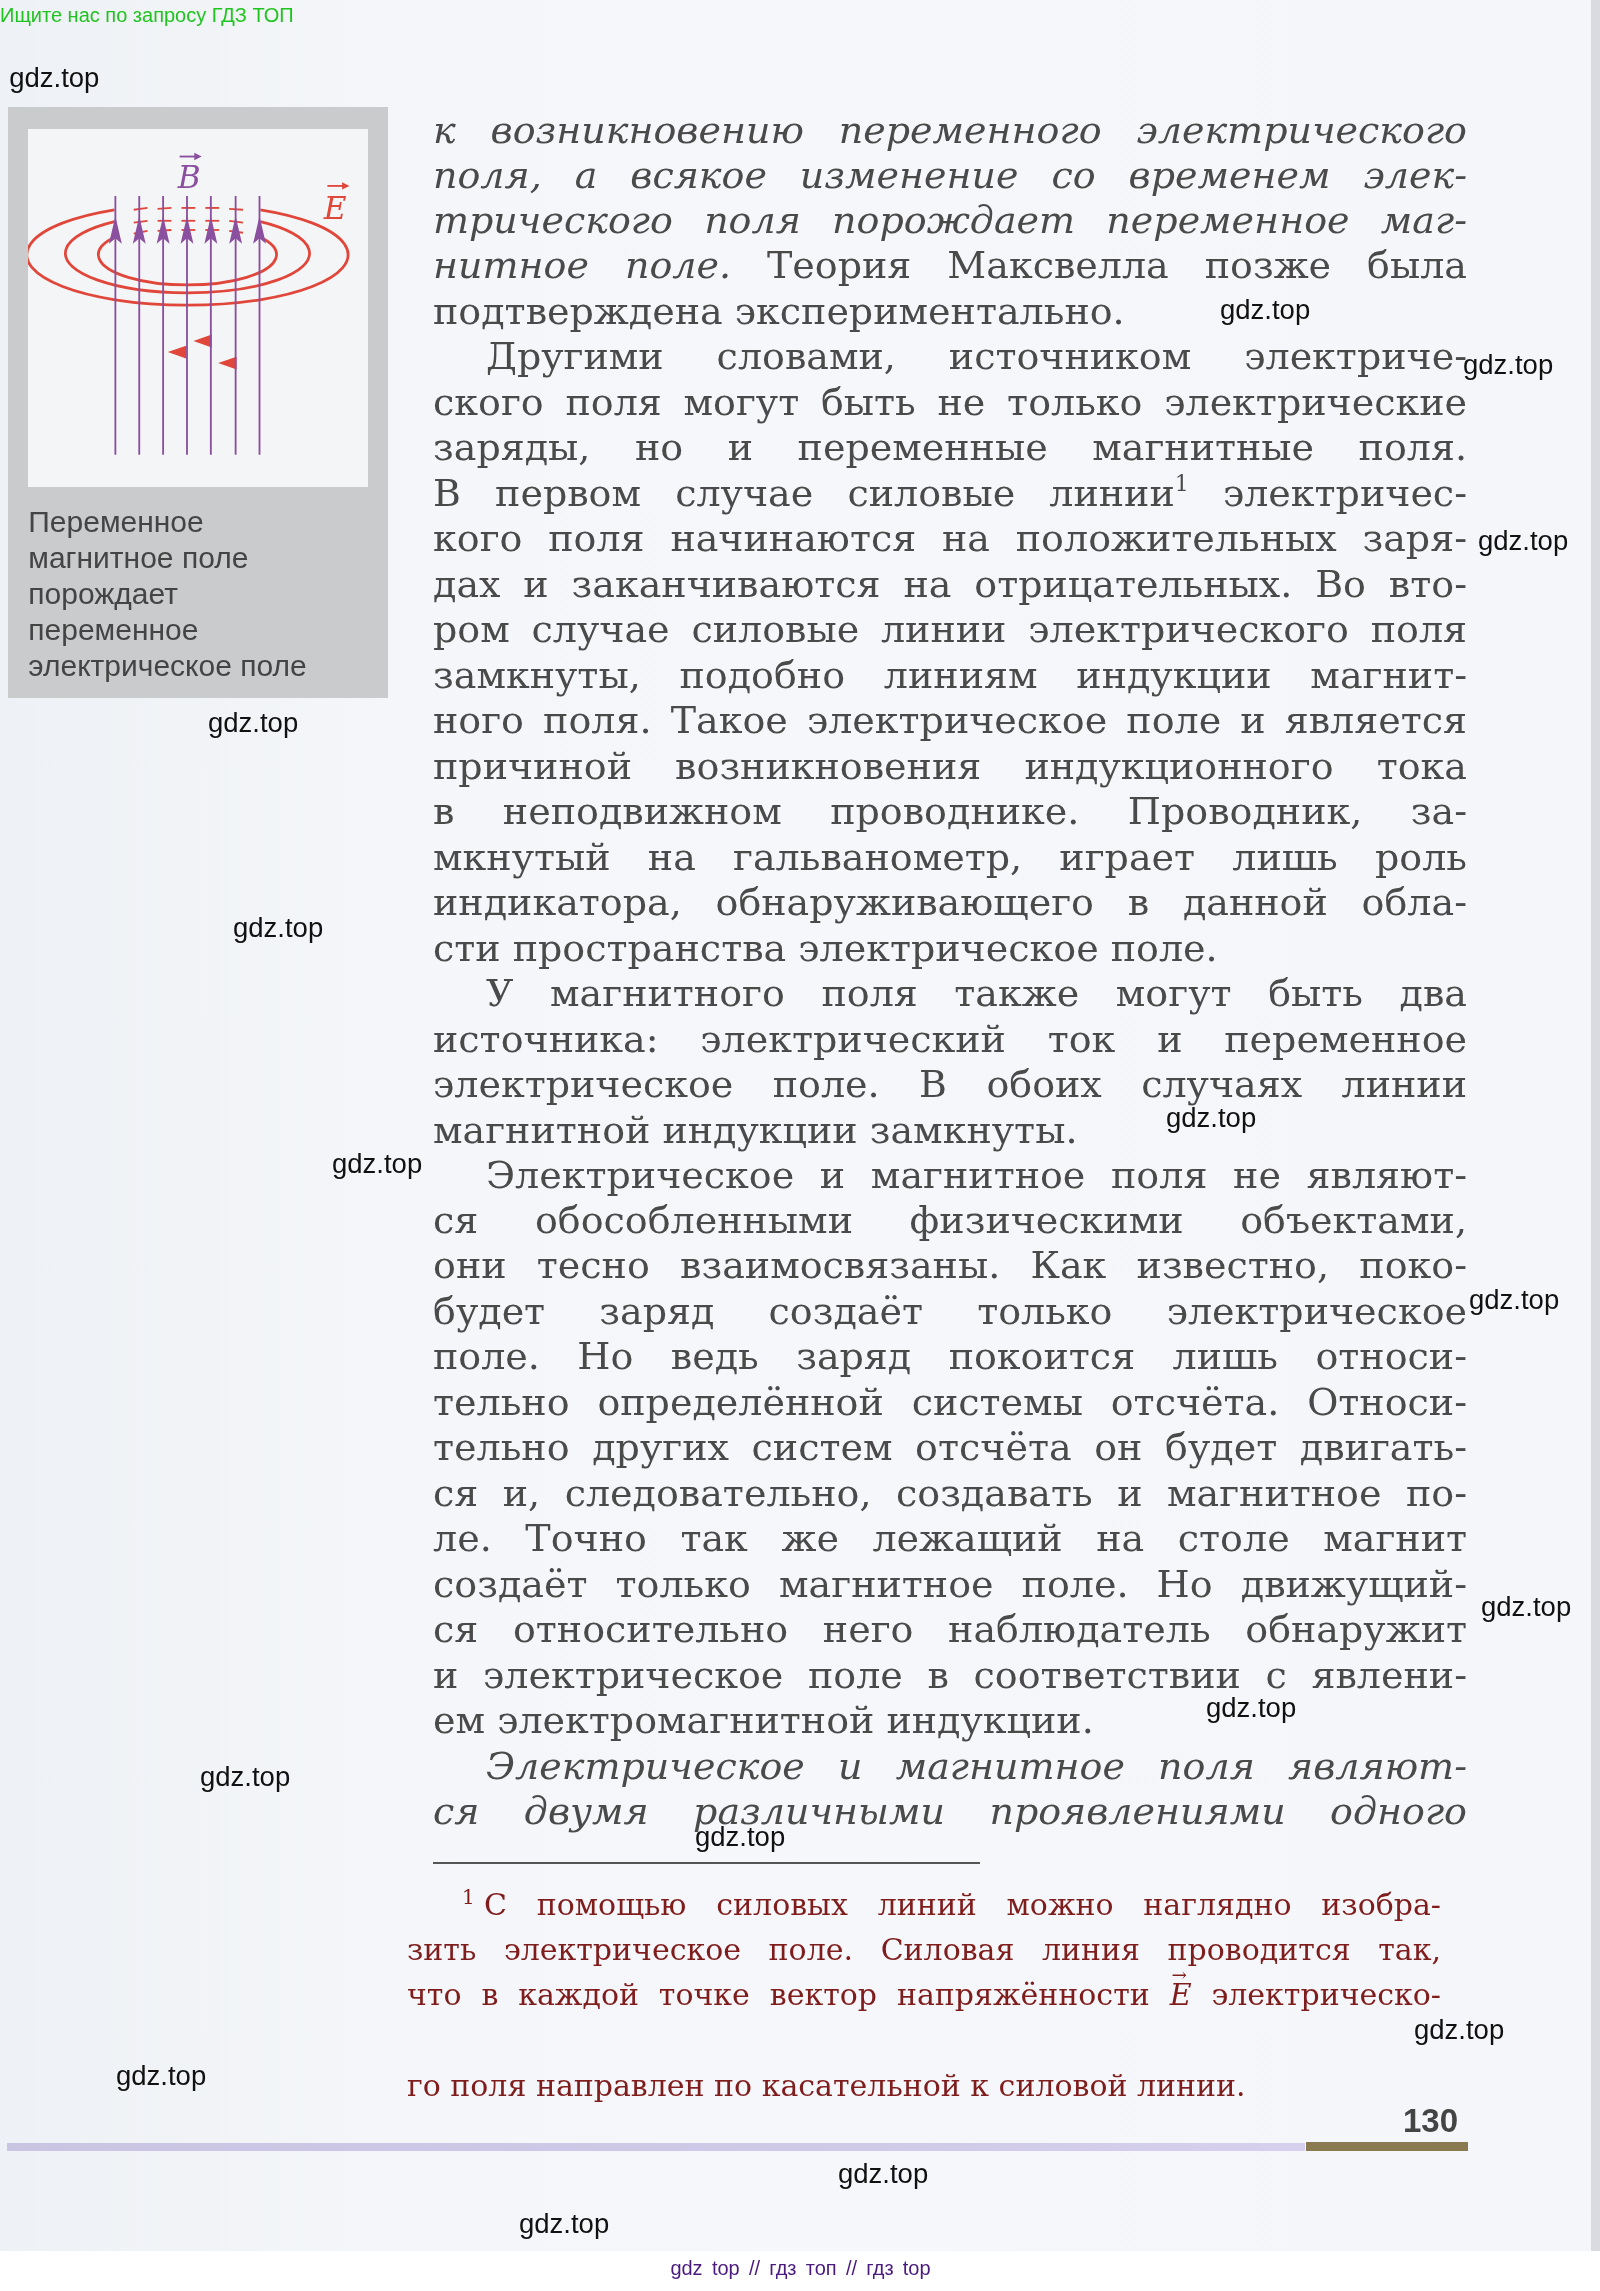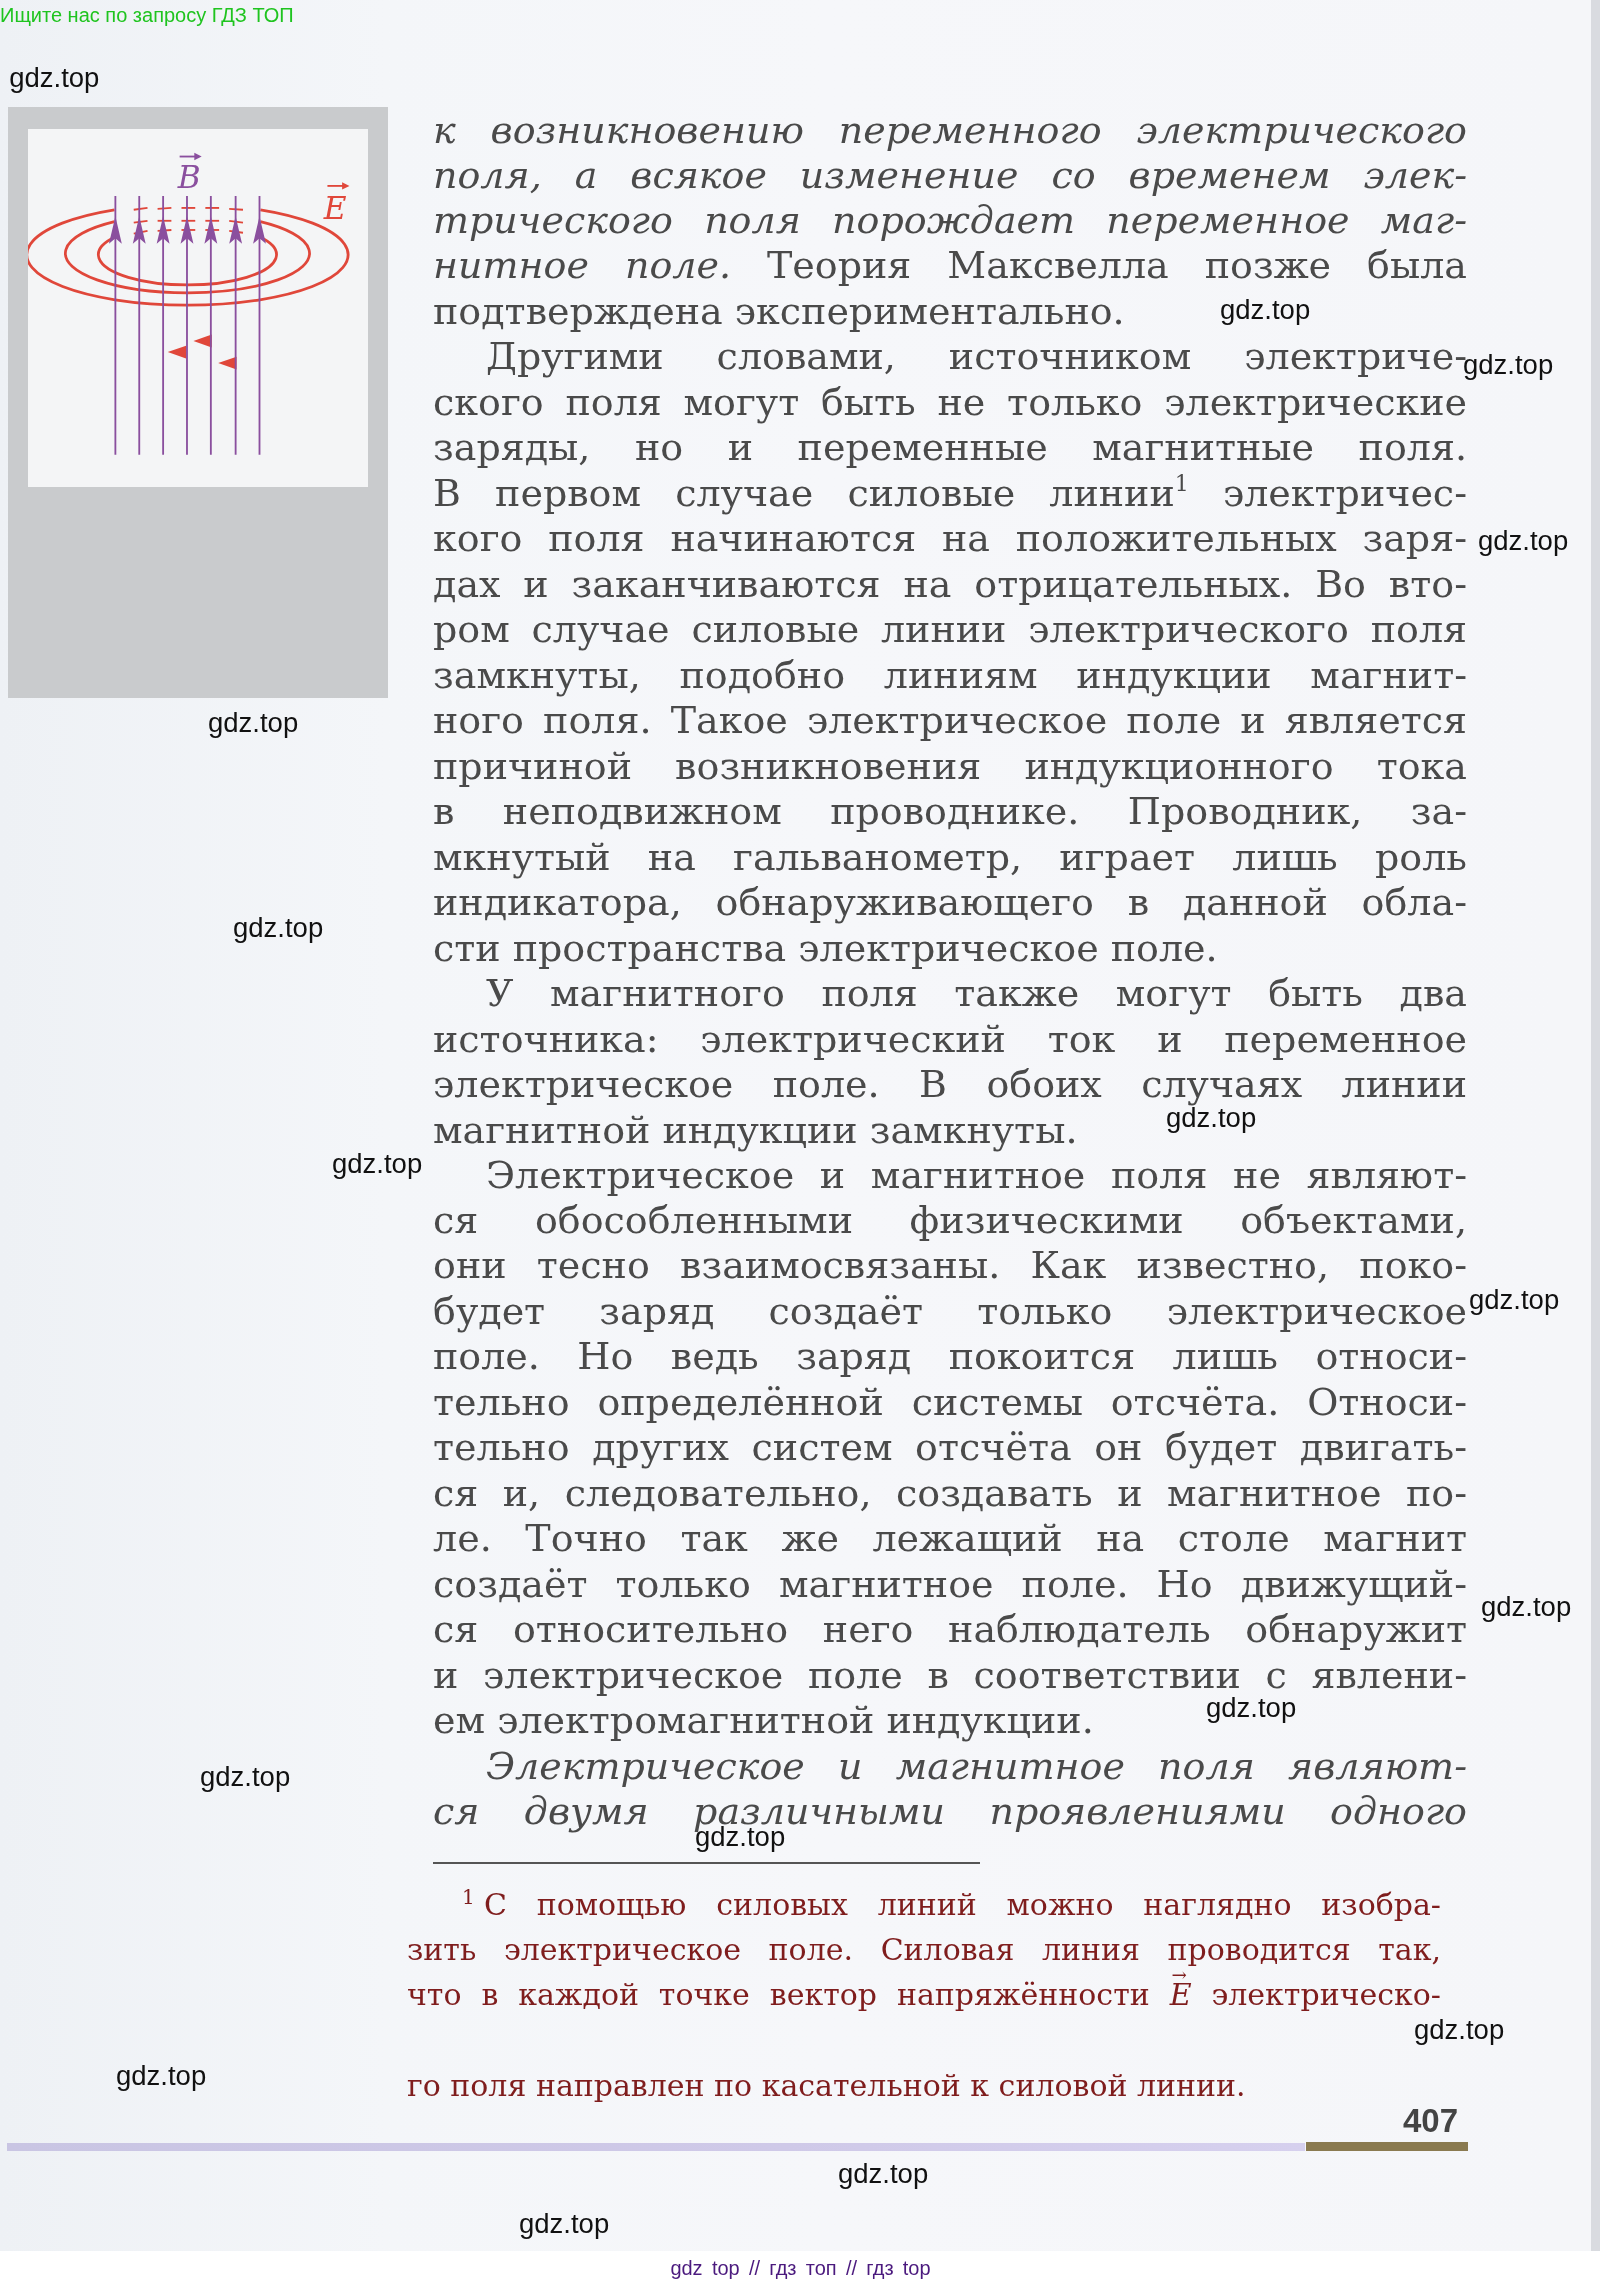--- a/index.html
+++ b/index.html
@@ -149,20 +149,27 @@
         <text x="163" y="64" font-family="DejaVu Serif, serif" font-style="italic" font-size="34" fill="#8a4f9e">B</text>
       </g>
 
       <g>
         <line x1="326" y1="62" x2="346" y2="62" stroke="#e0473a" stroke-width="2"></line>
         <polygon points="350,62 342,58 342,66" fill="#e0473a"></polygon>
         <text x="322" y="98" font-family="DejaVu Serif, serif" font-style="italic" font-size="34" fill="#e0473a">E</text>
       </g>
     </svg>
   </div>
+  <div class="caption">
+    <div>Переменное</div>
+    <div>магнитное поле</div>
+    <div>порождает</div>
+    <div>переменное</div>
+    <div>электрическое поле</div>
+  </div>
 </div>
 
 <div>
   <div class="line it" style="top:107px">к возникновению переменного электрического</div>
   <div class="line it" style="top:152px">поля, а всякое изменение со временем элек-</div>
   <div class="line it" style="top:197px">трического поля порождает переменное маг-</div>
   <div class="line" style="top:242px"><span class="it">нитное поле.</span><span> Теория Максвелла позже была</span></div>
   <div class="line last" style="top:288px">подтверждена экспериментально.</div>
 
   <div class="line indent" style="top:333px">Другими словами, источником электриче-</div>
@@ -204,21 +211,21 @@
 </div>
 
 <div class="fn-rule"></div>
 <div>
   <div class="fnline indent" style="top:1883px"><sup>1</sup><span>С помощью силовых линий можно наглядно изобра-</span></div>
   <div class="fnline" style="top:1928px">зить электрическое поле. Силовая линия проводится так,</div>
   <div class="fnline" style="top:1973px"><span>что в каждой точке вектор напряжённости</span> <span class="vec">E</span> <span>электрическо-</span></div>
   <div class="fnline last" style="top:2018px">го поля направлен по касательной к силовой линии.</div>
 </div>
 
-<div class="page-number">407</div>
+<div class="page-number">130</div>
 <div class="bar-lav"></div>
 <div class="bar-brown"></div>
 
 <div class="wm" style="left:9.2px;top:62px">gdz.top</div>
 <div class="wm" style="left:208px;top:707px">gdz.top</div>
 <div class="wm" style="left:233px;top:912px">gdz.top</div>
 <div class="wm" style="left:332px;top:1148px">gdz.top</div>
 <div class="wm" style="left:1220px;top:294px">gdz.top</div>
 <div class="wm" style="left:1463px;top:349px">gdz.top</div>
 <div class="wm" style="left:1478px;top:525px">gdz.top</div>

